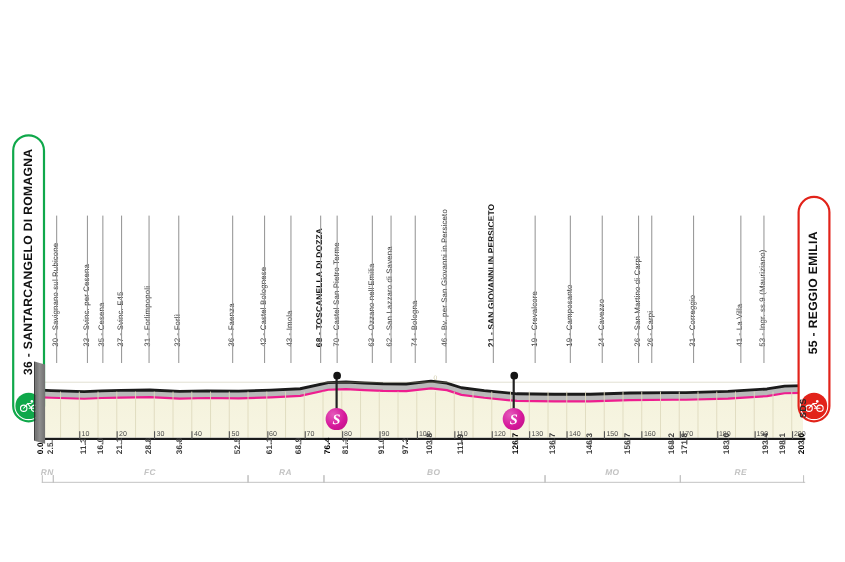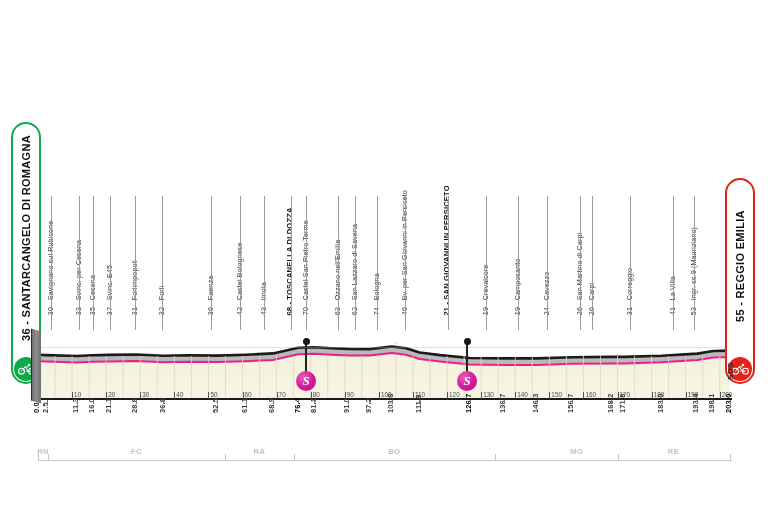--- a/index.html
+++ b/index.html
@@ -57,21 +57,21 @@
     transform:rotate(-90deg);
     white-space:nowrap;
     font-size:7.4px;color:#2e2e2e;
     font-weight:bold;
     letter-spacing:.2px;
   }
   .dist.light{font-weight:bold;color:#3d3d3d;}
   .dist.heavy{color:#000;}
 
   
-  #provband{position:absolute;left:38px;top:447px;width:694px;height:16px;}
+  #provband{position:absolute;left:38px;top:425px;width:694px;height:16px;font-style:italic;}
   #provband .pline{position:absolute;top:13px;height:1px;background:#c9c9c9;}
   #provband .psep{position:absolute;top:7px;width:1px;height:7px;background:#c4c4c4;}
   .prov{
     position:absolute;top:0px;font-size:7.6px;color:#c2c2c2;font-weight:bold;
     letter-spacing:.4px;
   }
 
   
   .badge{
     position:absolute;
@@ -397,21 +397,21 @@
       <div class="psep" style="left: 10.2266px;"></div>
       <div class="prov" style="left: 92.8571px;">FC</div>
       <div class="psep" style="left: 10.2266px;"></div>
       <div class="psep" style="left: 187.488px;"></div>
       <div class="prov" style="left: 215.576px;">RA</div>
       <div class="psep" style="left: 187.488px;"></div>
       <div class="psep" style="left: 255.665px;"></div>
       <div class="prov" style="left: 350.227px;">BO</div>
       <div class="psep" style="left: 255.665px;"></div>
       <div class="psep" style="left: 456.788px;"></div>
-      <div class="prov" style="left: 512.148px; margin-left: 20px;">MO</div>
+      <div class="prov" style="left: 512.148px;">MO</div>
       <div class="psep" style="left: 456.788px;"></div>
       <div class="psep" style="left: 579.507px;"></div>
       <div class="prov" style="left: 629.754px;">RE</div>
       <div class="psep" style="left: 579.507px;"></div>
       <div class="psep" style="left: 692px;"></div>
     </div>
 
   <div id="sds">SDS</div>
 </div>
 

